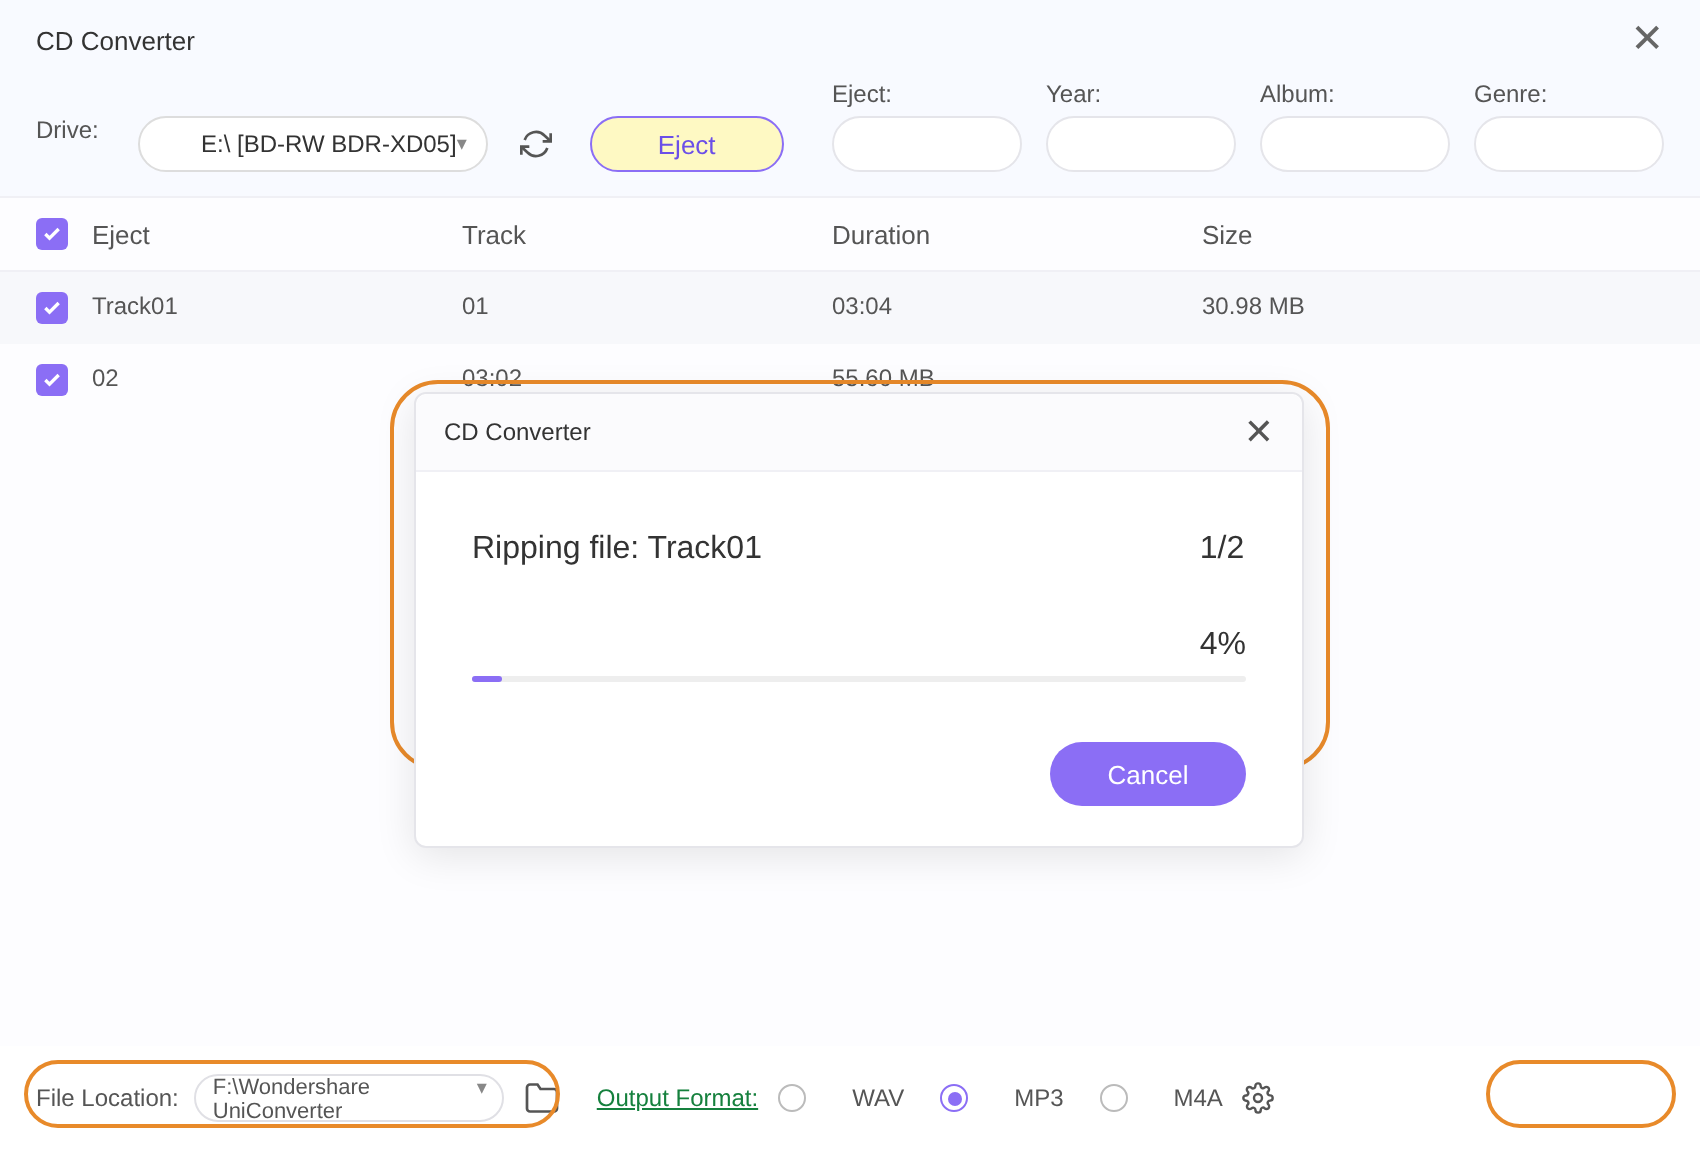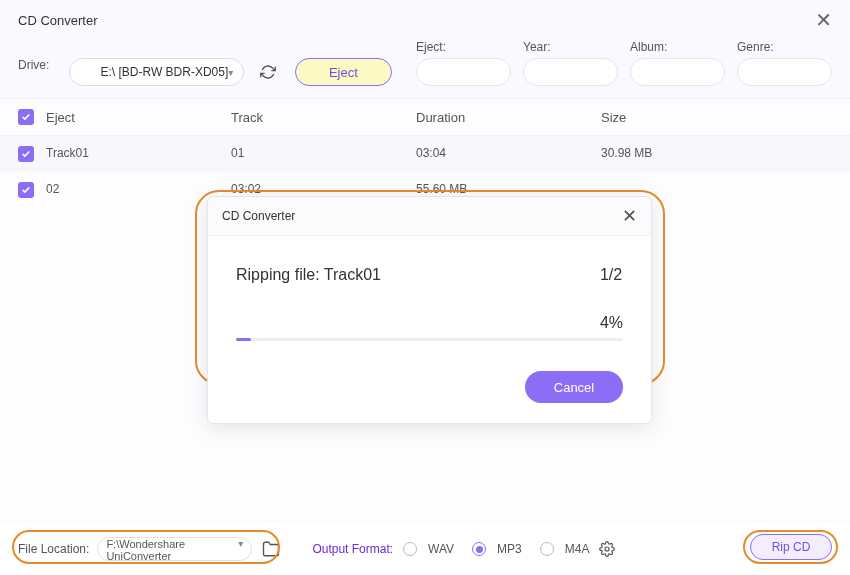--- a/index.html
+++ b/index.html
@@ -42,23 +42,23 @@
     .progress-fill { height: 100%; background: #8b6ef5; border-radius: 2px; width: 4%; }
     .cancel-btn { width: 98px; height: 32px; background: #8b6ef5; color: #fff; border: none; border-radius: 16px; font-size: 13px; cursor: pointer; float: right; margin-top: 30px; }
     .modal-body::after { content: ""; display: block; clear: both; }
     
     .footer { position: absolute; bottom: 0; left: 0; right: 0; height: 52px; display: flex; align-items: center; padding: 0 18px; background: #fff; }
     .file-loc-highlight { position: absolute; left: 12px; bottom: 11px; width: 268px; height: 34px; border: 2px solid #e88a2a; border-radius: 18px; pointer-events: none; }
     .file-loc-label { font-size: 12px; color: #555; margin-right: 8px; text-align: right; }
     .file-loc-select { width: 155px; height: 24px; border: 1px solid #e0e0e5; border-radius: 12px; padding: 0 8px; font-size: 11px; color: #555; display: flex; justify-content: space-between; background: #fff; }
     .folder-btn { margin-left: 10px; cursor: pointer; display: flex; }
     
-    .output-format-label { font-size: 12px; color: #6d28d9; margin-left: 32px; margin-right: 10px; }
+    .output-format-label { font-size: 12px; color: #15803d; margin-left: 18px; margin-right: 10px; text-decoration: underline; }
     .radio-group { display: flex; align-items: center; gap: 18px; }
-    .radio-item { display: flex; align-items: center; gap: 11px; font-size: 12px; color: #555; cursor: pointer; }
+    .radio-item { display: flex; align-items: center; gap: 23px; font-size: 12px; color: #555; cursor: pointer; }
     .radio { width: 14px; height: 14px; border: 1.5px solid #bbb; border-radius: 50%; display: inline-flex; align-items: center; justify-content: center; }
     .radio.selected { border-color: #8b6ef5; }
     .radio.selected::after { content: ""; width: 7px; height: 7px; background: #8b6ef5; border-radius: 50%; }
     .gear-btn { margin-left: 10px; cursor: pointer; display: flex; }
     
     .rip-highlight { position: absolute; right: 12px; bottom: 11px; width: 95px; height: 34px; border: 2px solid #e88a2a; border-radius: 18px; pointer-events: none; }
     .rip-btn { position: absolute; right: 18px; bottom: 15px; width: 82px; height: 26px; background: #f3eefd; border: 1.5px solid #8b6ef5; color: #6b4fe8; border-radius: 14px; font-size: 12px; cursor: pointer; }
     
     .chevron { font-size: 10px; color: #888; }
     .prog-stats { display: flex; gap: 30px; flex-direction: column; }
@@ -193,14 +193,13 @@
     </div>
   </div>
   <div class="gear-btn">
     <svg width="16" height="16" viewBox="0 0 24 24" fill="none" stroke="#555" stroke-width="1.8">
         <circle cx="12" cy="12" r="3"></circle>
         <path d="M19.4 15a1.65 1.65 0 00.33 1.82l.06.06a2 2 0 010 2.83 2 2 0 01-2.83 0l-.06-.06a1.65 1.65 0 00-1.82-.33 1.65 1.65 0 00-1 1.51V21a2 2 0 01-2 2 2 2 0 01-2-2v-.09A1.65 1.65 0 009 19.4a1.65 1.65 0 00-1.82.33l-.06.06a2 2 0 01-2.83 0 2 2 0 010-2.83l.06-.06a1.65 1.65 0 00.33-1.82 1.65 1.65 0 00-1.51-1H3a2 2 0 01-2-2 2 2 0 012-2h.09A1.65 1.65 0 004.6 9a1.65 1.65 0 00-.33-1.82l-.06-.06a2 2 0 010-2.83 2 2 0 012.83 0l.06.06a1.65 1.65 0 001.82.33H9a1.65 1.65 0 001-1.51V3a2 2 0 012-2 2 2 0 012 2v.09a1.65 1.65 0 001 1.51 1.65 1.65 0 001.82-.33l.06-.06a2 2 0 012.83 0 2 2 0 010 2.83l-.06.06a1.65 1.65 0 00-.33 1.82V9a1.65 1.65 0 001.51 1H21a2 2 0 012 2 2 2 0 01-2 2h-.09a1.65 1.65 0 00-1.51 1z"></path>
       </svg>
   </div>
 
   <div class="rip-highlight"></div>
-  <button class="rip-btn">Rip CD</button>
 </div>
 
 </body></html>

